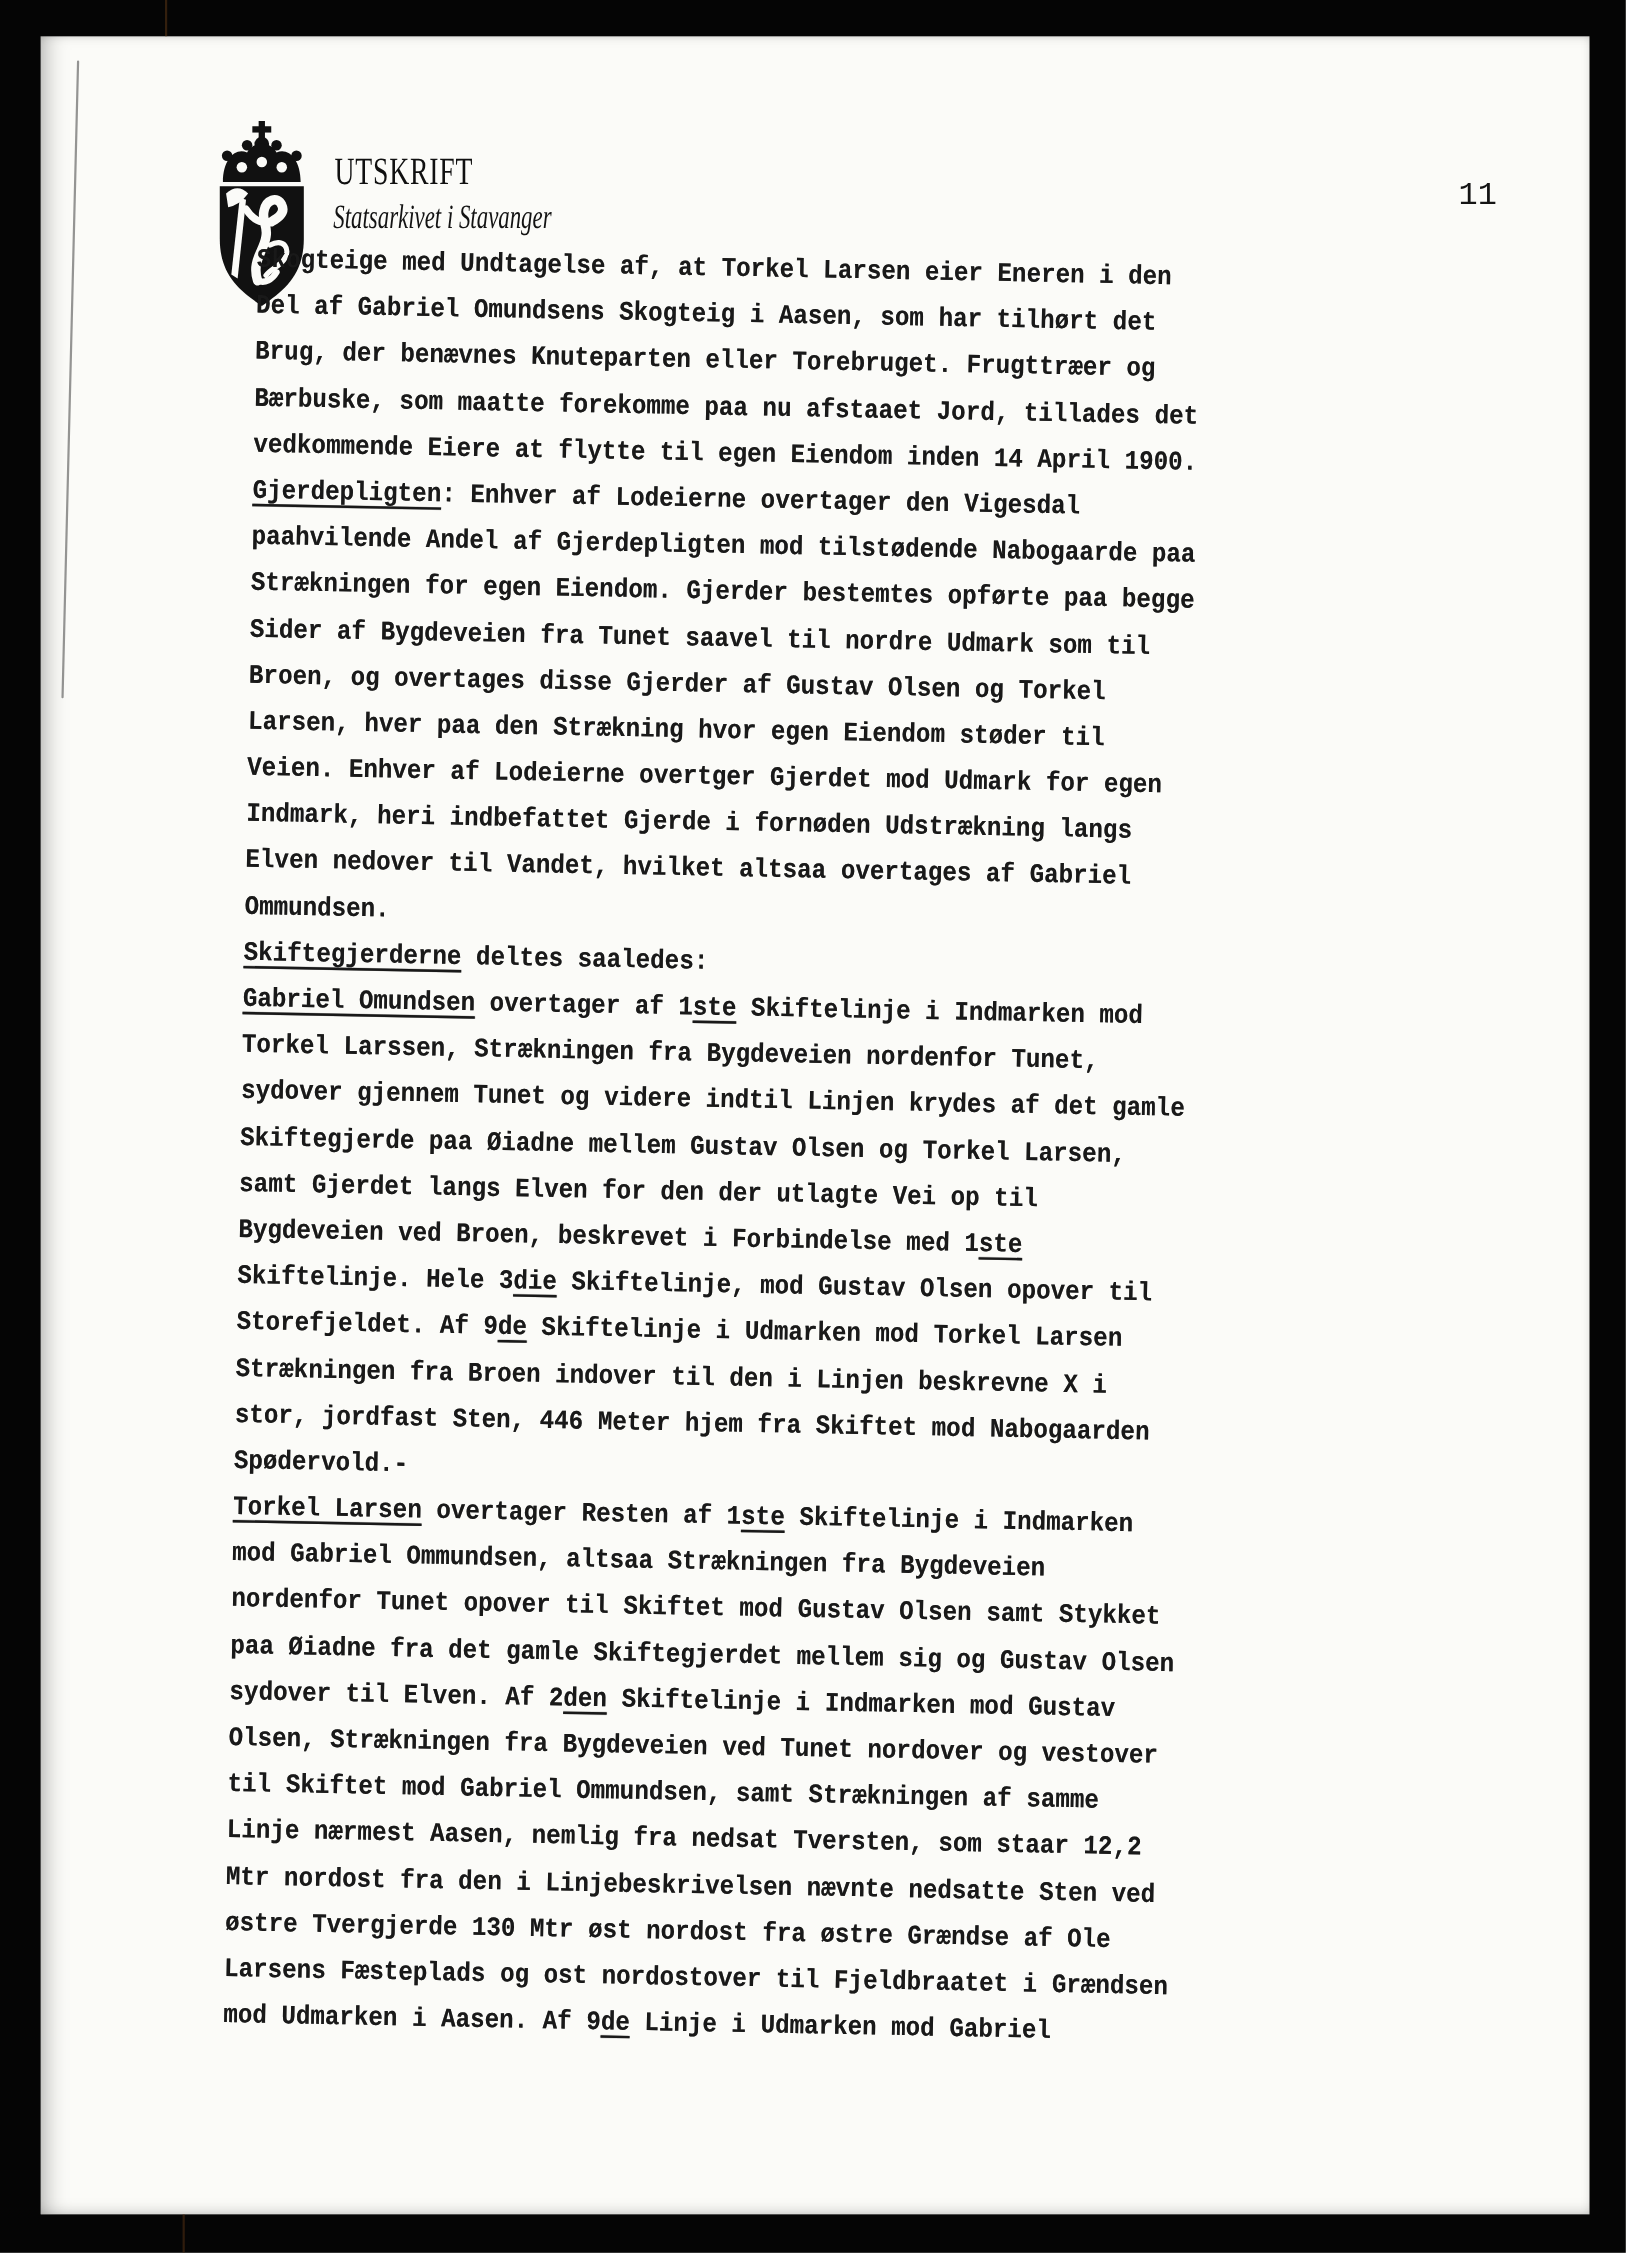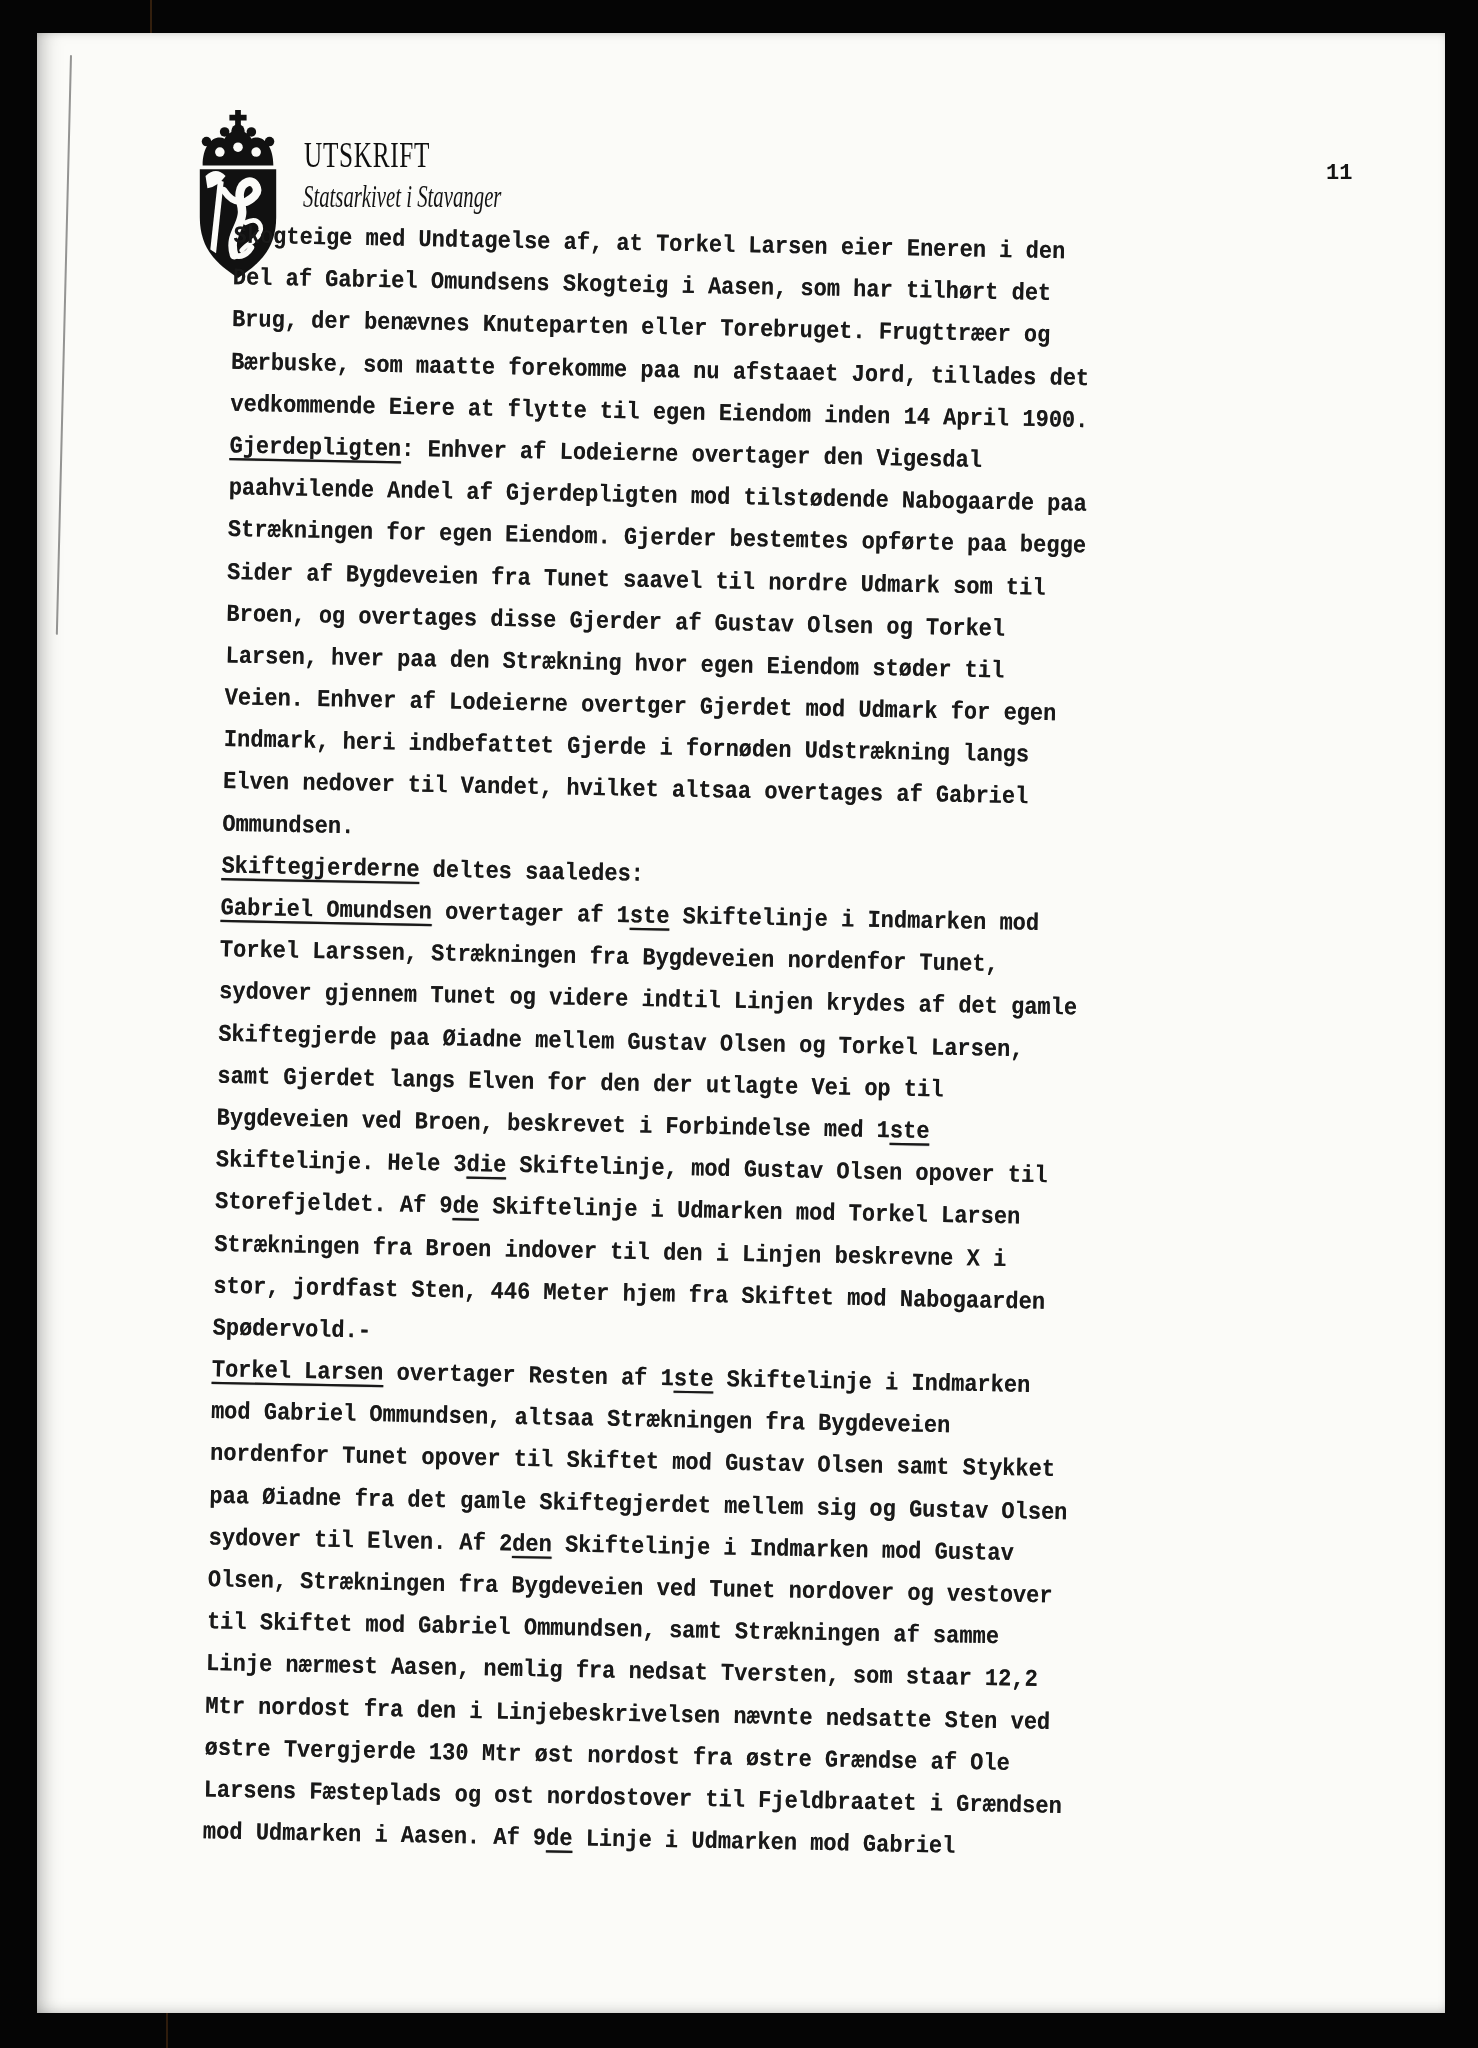--- a/index.html
+++ b/index.html
@@ -50,22 +50,22 @@
     position:absolute;left:303px;top:179px;
     font-family:"Liberation Serif", serif;
     font-style:italic;
     font-size:31px;color:#131313;
     transform:scaleX(.67);transform-origin:0 0;
     white-space:nowrap;
   }
   .page-number{
     position:absolute;left:1326px;top:161px;
     font-family:"Liberation Mono","DejaVu Sans Mono", monospace;
-    font-weight:bold;
-    font-size:22px;color:#141414;
+    font-weight:normal;
+    font-size:29px;color:#141414;
   }
   .typed{
     position:absolute;left:234px;top:216px;
     font-family:"Liberation Mono","DejaVu Sans Mono", monospace;
     font-weight:bold;
     font-size:22px;
     line-height:38.2px;
     color:#191919;
     white-space:pre;
     transform:rotate(1.1deg) scaleY(1.1);

